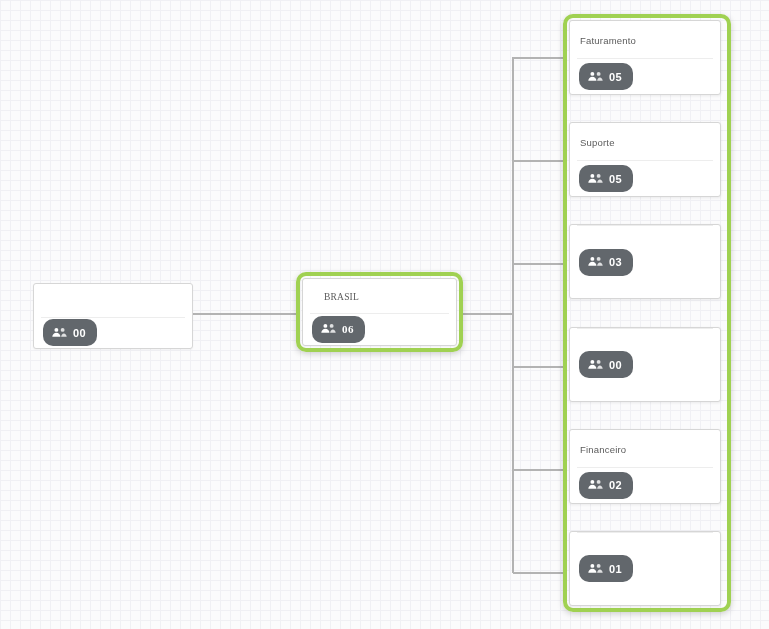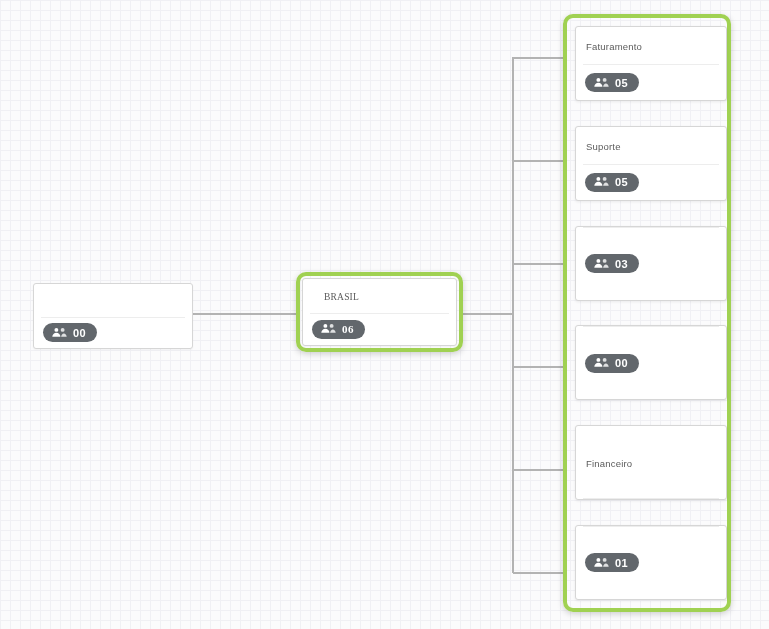--- a/index.html
+++ b/index.html
@@ -36,21 +36,21 @@
     font-size:9.5px;color:#5b5b5b;letter-spacing:.2px;
   }
   .card .divider{border-top:1px solid #ededed;margin:0 7px;}
   .card .badge-row{
     flex:1;display:flex;align-items:center;padding-left:9px;
   }
 
   .badge{
     display:inline-flex;align-items:center;gap:6px;
     background:#62676c;border-radius:10px;
-    height:19px;padding:0 11px 0 9px;
+    height:27px;padding:0 11px 0 9px;
     color:#ffffff;font-weight:bold;font-size:11px;letter-spacing:.5px;
     cursor:pointer;
   }
   .badge svg{display:block;}
 
   
   .hl{
     position:absolute;border:4px solid #a0d152;border-radius:10px;
     box-sizing:border-box;
     box-shadow:0 2px 6px rgba(0,0,0,0.18);
@@ -59,21 +59,21 @@
 
   
   .node-root{position:absolute;left:33px;top:283px;width:160px;height:66px;}
 
   
   .hl-brasil{left:296px;top:272px;width:167px;height:80px;padding:2px;}
   .hl-brasil .card{width:100%;height:100%;font-family:Liberation Serif, serif;}
   .hl-brasil .title-row{padding-left:21px;}
 
   
-  .hl-children{left:563px;top:14px;width:168px;height:598px;padding:8px;
+  .hl-children{left:563px;top:14px;width:168px;height:598px;padding:2px;
     display:flex;flex-direction:column;justify-content:space-between;}
   .hl-children .card{width:152px;height:75px;box-shadow:0 1px 3px rgba(0,0,0,0.07);}
 </style>
 </head>
 <body>
 
 <div class="canvas">
 
   <div class="line h" style="left:192px;top:313px;width:104px;"></div>
   <div class="line h" style="left:462px;top:313px;width:51px;"></div>
@@ -191,20 +191,33 @@
             </svg>
           </span>
           <span>00</span>
         </span>
       </div>
     </div>
 
     <div class="card">
       <div class="title-row">Financeiro</div>
       <div class="divider"></div>
+      <div class="badge-row">
+        <span class="badge">
+          <span>
+            <svg width="15" height="12" viewBox="0 0 24 19">
+              <circle cx="7" cy="4.5" r="3.1" fill="#fff"></circle>
+              <circle cx="17" cy="4.5" r="3.1" fill="#fff" opacity=".8"></circle>
+              <path d="M0.5 15.5c0-3.6 2.9-6.5 6.5-6.5s6.5 2.9 6.5 6.5z" fill="#fff"></path>
+              <path d="M14.6 15.5c.4-3 2.1-5.4 4.4-5.4 2.3 0 4.1 2.4 4.5 5.4z" fill="#fff" opacity=".8"></path>
+            </svg>
+          </span>
+          <span>02</span>
+        </span>
+      </div>
     </div>
 
     <div class="card">
       <div class="divider"></div>
       <div class="badge-row">
         <span class="badge">
           <span>
             <svg width="15" height="12" viewBox="0 0 24 19">
               <circle cx="7" cy="4.5" r="3.1" fill="#fff"></circle>
               <circle cx="17" cy="4.5" r="3.1" fill="#fff" opacity=".8"></circle>

